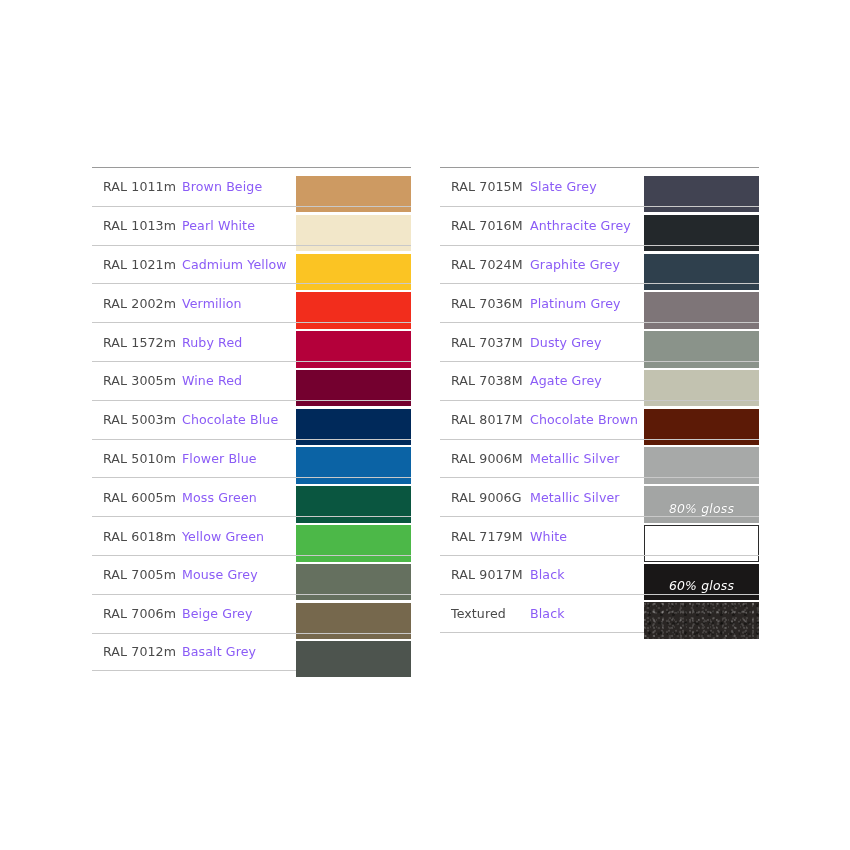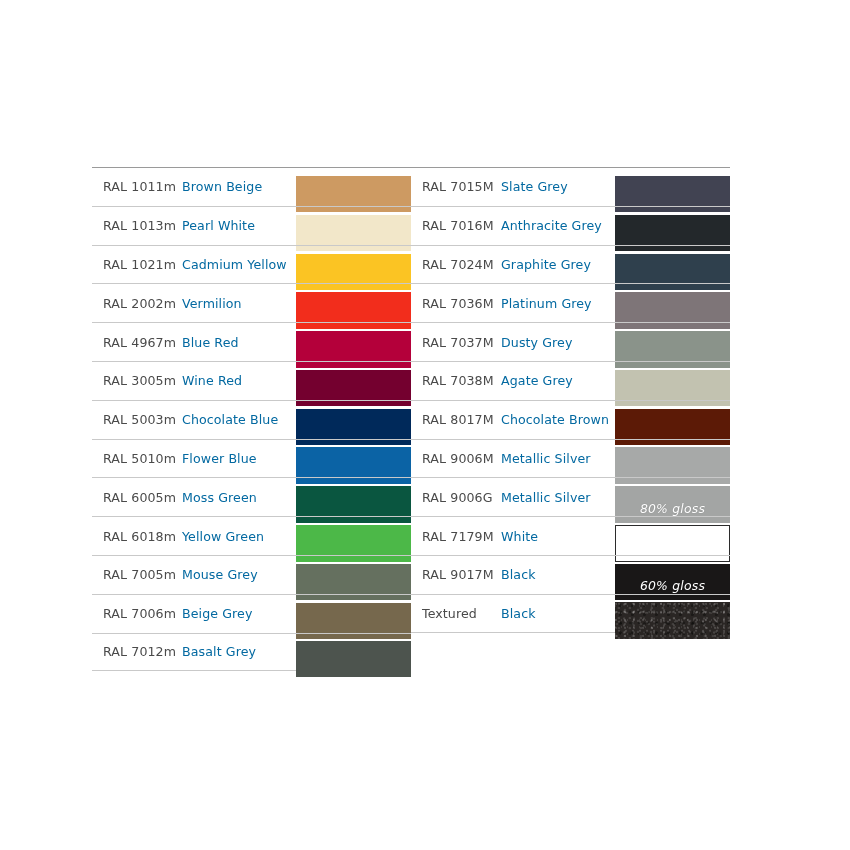--- a/index.html
+++ b/index.html
@@ -23,20 +23,21 @@
     height: 850px;
   }
 
   .columns {
     position: absolute;
     left: 92px;
     top: 167px;
     width: 667px;
     display: flex;
     flex-direction: row;
+    gap: 29px;
   }
 
   .color-column {
     width: 319px;
     display: flex;
     flex-direction: column;
   }
 
   .color-row {
     position: relative;
@@ -60,21 +61,21 @@
     font-size: 12.6px;
     color: #4a4a4a;
     letter-spacing: 0.1px;
     white-space: nowrap;
     box-sizing: border-box;
   }
 
   .name-cell {
     flex: 1 1 auto;
     font-size: 12.6px;
-    color: #0369a1;
+    color: #8b5cf6;
     letter-spacing: 0.1px;
     white-space: nowrap;
     padding-left: 1px;
   }
 
   .swatch-cell {
     width: 115px;
     height: 44px;
     flex: 0 0 115px;
     position: relative;
@@ -153,22 +154,22 @@
           </div>
         </div>
         <div class="color-row">
           <div class="code-cell">RAL 2002m</div>
           <div class="name-cell">Vermilion</div>
           <div class="swatch-cell">
             <div class="swatch" style="background: rgb(242, 45, 28);"></div>
           </div>
         </div>
         <div class="color-row">
-          <div class="code-cell">RAL 4967m</div>
-          <div class="name-cell">Blue Red</div>
+          <div class="code-cell">RAL 1572m</div>
+          <div class="name-cell">Ruby Red</div>
           <div class="swatch-cell">
             <div class="swatch" style="background: rgb(180, 0, 58);"></div>
           </div>
         </div>
         <div class="color-row">
           <div class="code-cell">RAL 3005m</div>
           <div class="name-cell">Wine Red</div>
           <div class="swatch-cell">
             <div class="swatch" style="background: rgb(116, 0, 47);"></div>
           </div>

